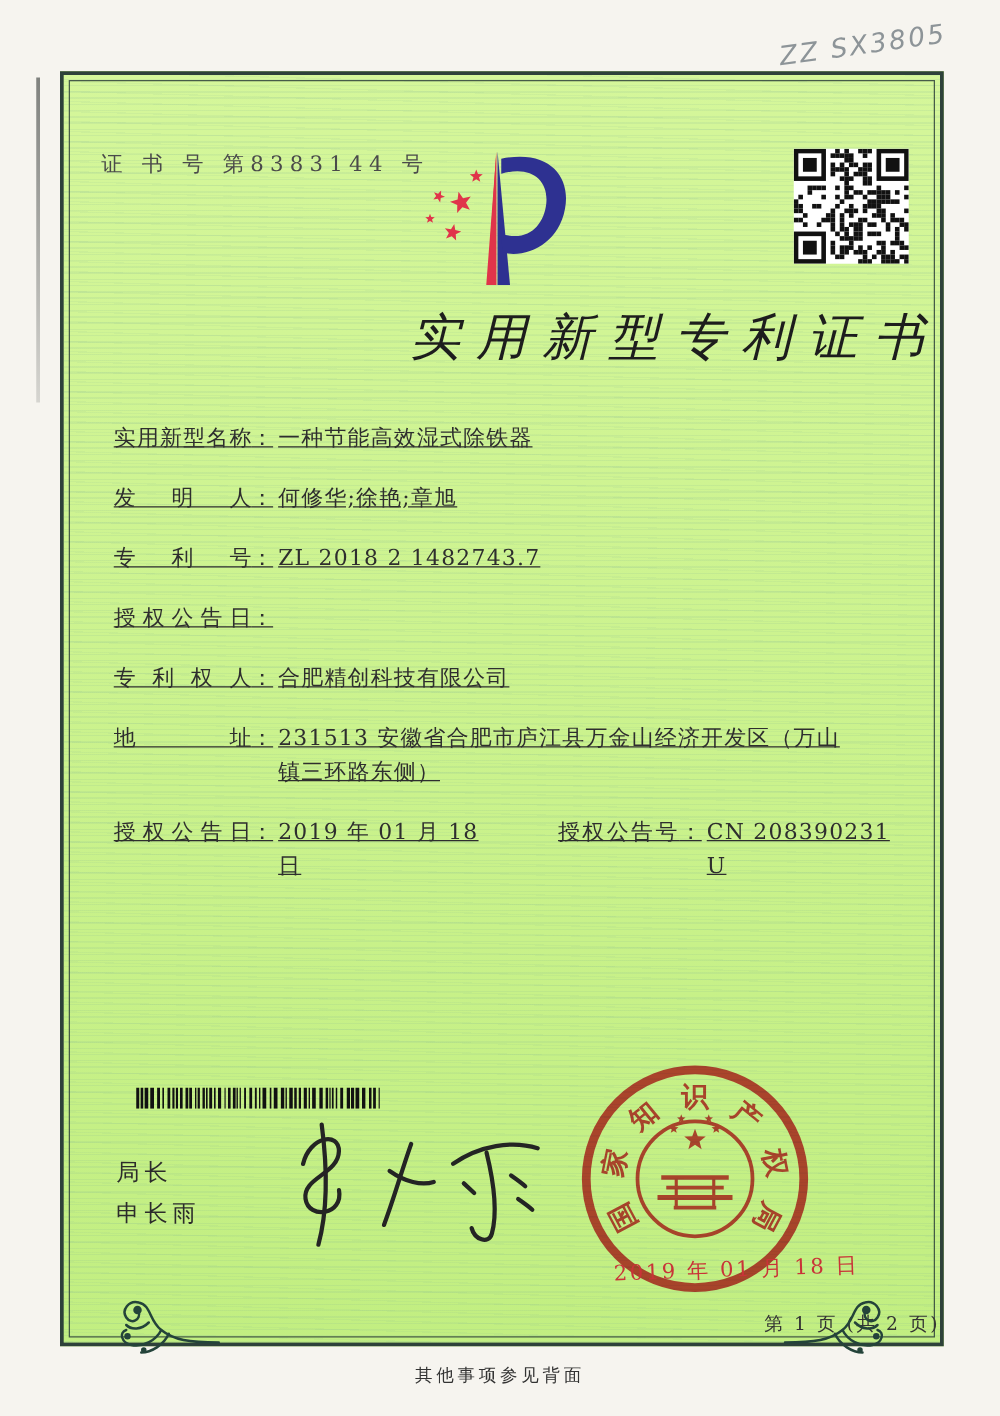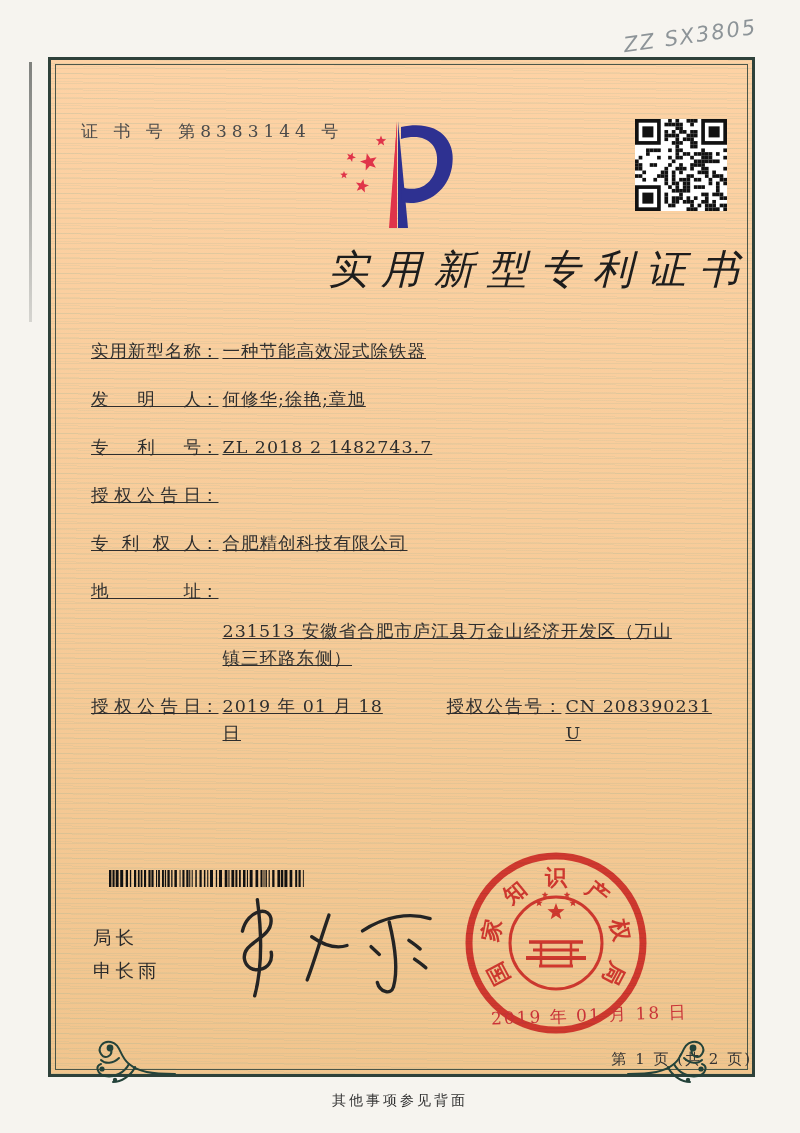--- a/index.html
+++ b/index.html
@@ -5,40 +5,40 @@
   html,body{margin:0;padding:0;}
   body{background:#e8e6e1;font-family:"DejaVu Serif","Liberation Serif",serif;}
   .page{position:relative;width:800px;height:1133px;background:#f6f4ef;overflow:hidden;margin:0 auto;}
   .photo-edge{position:absolute;left:29px;top:62px;width:3px;height:260px;
     background:linear-gradient(180deg,rgba(30,35,33,.55),rgba(30,35,33,.15));}
   .handwriting{position:absolute;top:24px;right:42px;color:#8d9498;
     font-family:"DejaVu Sans","Liberation Sans",sans-serif;font-style:italic;
     font-size:21px;letter-spacing:2px;transform:rotate(-8deg);}
   
   .frame{position:absolute;left:48px;top:57px;width:707px;height:1020px;
-    border:3px solid #2e413a;box-sizing:border-box;background:#fdba74;}
+    border:3px solid #2e413a;box-sizing:border-box;background:#bef264;}
   .frame-inner{position:absolute;left:4px;top:4px;right:4px;bottom:4px;
     border:1px solid rgba(46,65,58,.85);pointer-events:none;}
   .guilloche{position:absolute;left:0;top:0;right:0;bottom:0;
     background:
       repeating-linear-gradient(0deg,rgba(120,170,150,.13) 0 1px,transparent 1px 5px),
       repeating-linear-gradient(1.6deg,rgba(120,170,150,.09) 0 1px,transparent 1px 8px),
       linear-gradient(180deg,rgba(255,255,255,.35),rgba(205,228,216,.25));}
   .cert-no{position:absolute;left:30px;top:60px;font-size:17px;color:#4a4a4a;letter-spacing:5px;}
   .logo{position:absolute;left:284px;top:53px;width:134px;height:124px;}
   .qr{position:absolute;left:584px;top:59px;width:92px;height:92px;background:#fff;}
   .title{position:absolute;left:0;top:182px;width:100%;text-align:right;
     font-size:40px;color:#1d1d1d;letter-spacing:13px;white-space:nowrap;font-style:italic;}
   
   .fields{position:absolute;left:40px;top:278px;width:640px;font-size:17.5px;color:#2e2e2e;text-decoration:underline;}
   .frow{display:flex;align-items:flex-start;margin-bottom:21px;line-height:27px;}
   .flabel{width:110px;text-align:justify;text-align-last:justify;flex:0 0 auto;}
   .fcolon{flex:0 0 auto;margin-right:4px;}
   .fvalue{flex:0 1 auto;letter-spacing:1px;}
-  .fvalue.addr{max-width:452px;margin-top:40px;}
+  .fvalue.addr{max-width:452px;}
   .grant-gap{width:42px;flex:0 0 auto;}
   .flabel2{flex:0 0 auto;letter-spacing:2px;}
   
   .paras{position:absolute;left:40px;top:618px;width:660px;font-size:17px;
     line-height:27.5px;color:#2c2c2c;letter-spacing:.5px;text-align:justify;}
   .paras p{margin:0;text-indent:2em;}
   
   .barcode{position:absolute;left:56px;top:810px;width:200px;height:17px;}
   .officer{position:absolute;left:42px;top:863px;font-family:Liberation Mono, monospace;
     font-size:18.5px;color:#2b2b2b;letter-spacing:4px;line-height:33px;}

